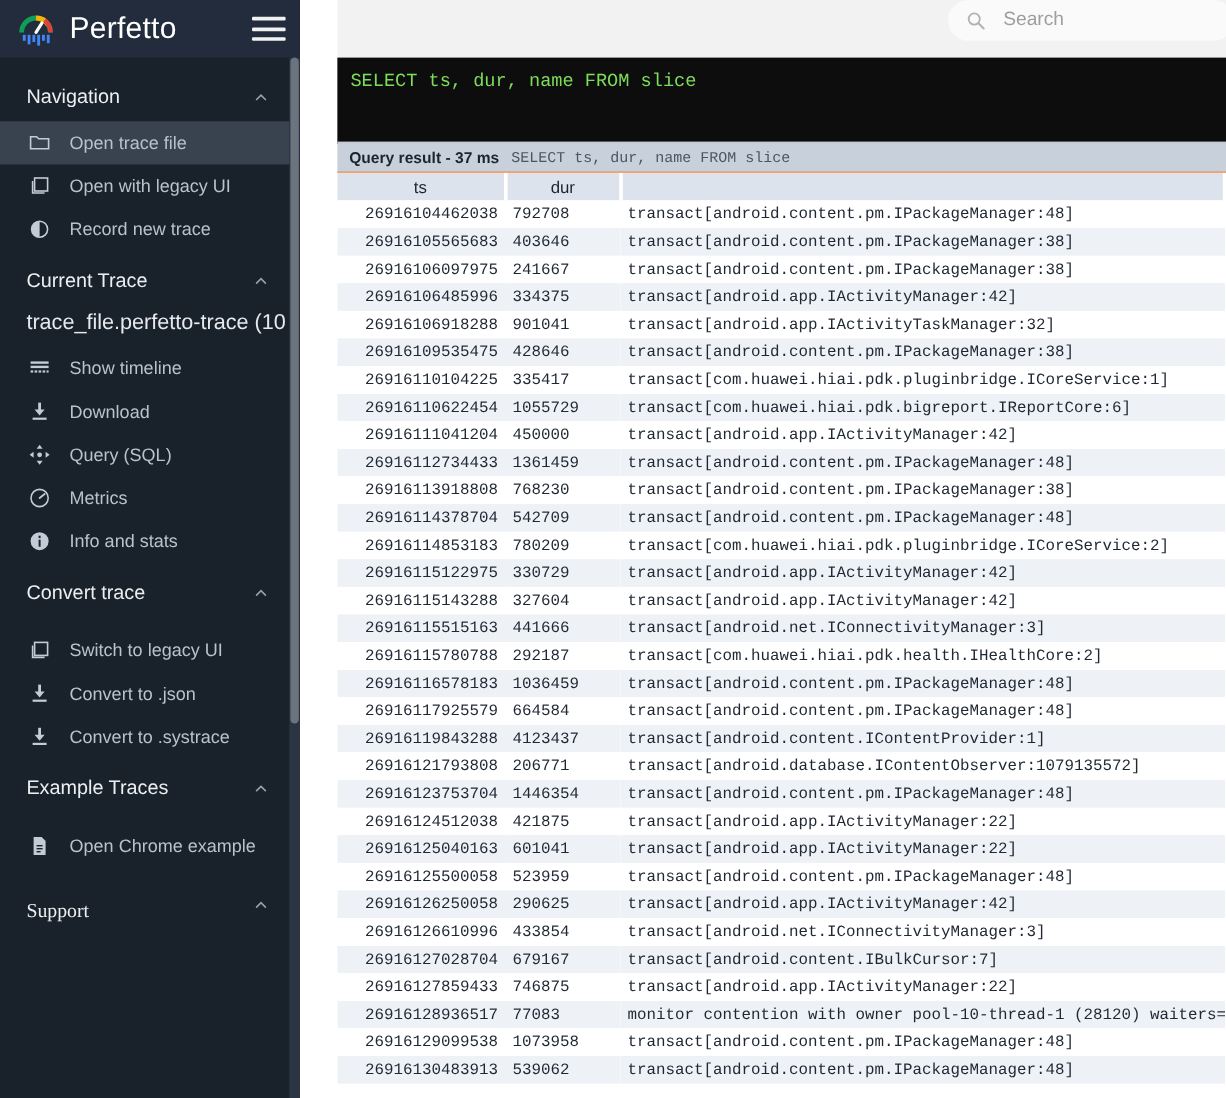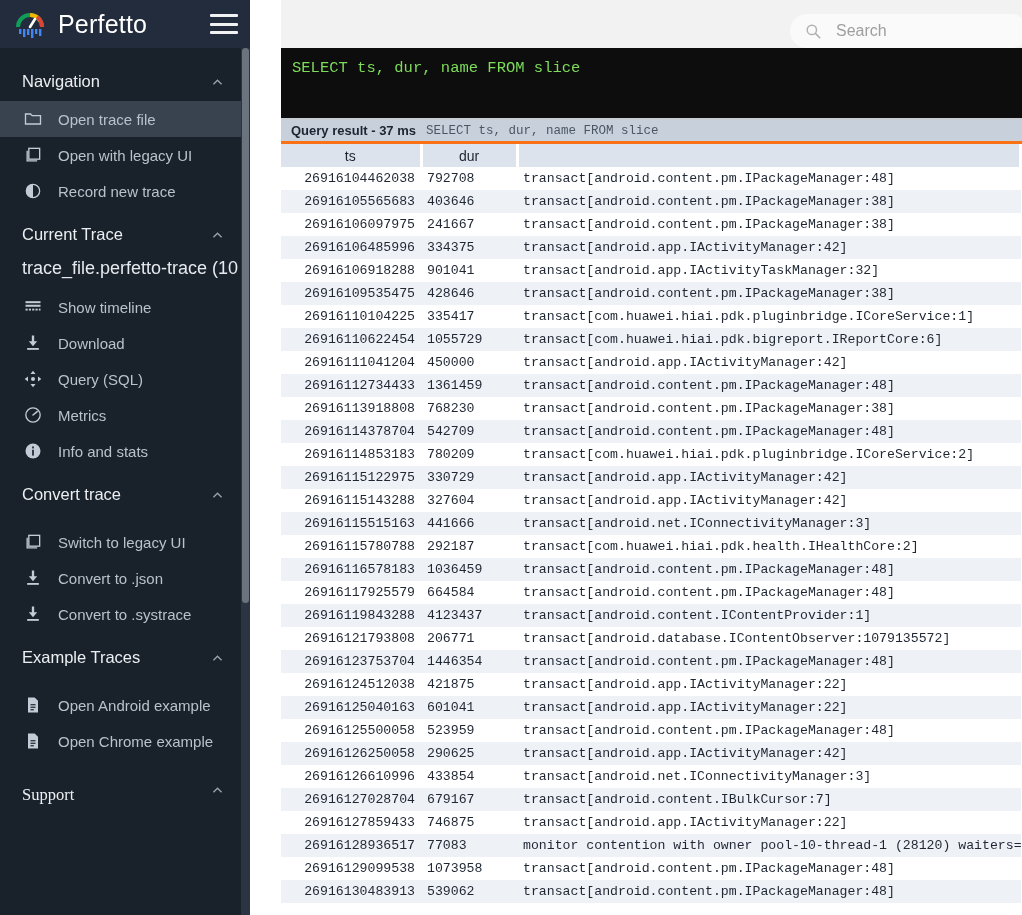--- a/index.html
+++ b/index.html
@@ -107,21 +107,21 @@
     flex: 1 1 auto;
     height: 915px;
     display: flex; flex-direction: column;
     background: #fff;
     position: relative;
     overflow: hidden;
   }
   .topbar {
     height: 48px; flex: 0 0 48px;
     background: #f2f2f2;
-    display: flex; align-items: flex-end; justify-content: flex-end;
+    display: flex; align-items: flex-start; justify-content: flex-end;
     padding-right: 0px;
   }
   .omnibox {
     display: flex; align-items: center;
     background: #fafafa;
     border-radius: 20px;
     height: 34px;
     width: 238px;
     margin-right: -6px;
     padding-left: 14px;
@@ -145,21 +145,21 @@
     overflow: hidden;
     border-bottom: 2px solid #c8cdd4;
   }
   .result-header {
     background: #c8d0dc;
     height: 24px; flex: 0 0 24px;
     display: flex; align-items: center;
     padding-left: 10px;
     color: #1c2430;
     font-size: 13px;
-    border-bottom: 3px solid #f97316;
+    border-bottom: 1px solid #f97316;
   }
   .result-header .rh-title { font-weight: 700; }
   .result-header .rh-query {
     font-family: "Liberation Mono", monospace;
     font-size: 12.5px;
     color: #4c5663;
     margin-left: 10px;
   }
 
   .table-wrap { flex: 1 1 auto; overflow: hidden; background: #fff; }
@@ -394,33 +394,20 @@
           <span class="ic">
             <svg viewBox="0 0 24 24" width="20" height="20">
                 <path d="M6 3h8l4 4v14H6z" fill="#c3cbd6"></path>
                 <g fill="#19212b">
                   <rect x="9" y="11" width="6" height="1.4"></rect>
                   <rect x="9" y="14" width="6" height="1.4"></rect>
                   <rect x="9" y="17" width="4" height="1.4"></rect>
                 </g>
               </svg>
           </span>
-          <span class="lbl">Open Android example</span>
-        </div>
-        <div class="sb-item">
-          <span class="ic">
-            <svg viewBox="0 0 24 24" width="20" height="20">
-                <path d="M6 3h8l4 4v14H6z" fill="#c3cbd6"></path>
-                <g fill="#19212b">
-                  <rect x="9" y="11" width="6" height="1.4"></rect>
-                  <rect x="9" y="14" width="6" height="1.4"></rect>
-                  <rect x="9" y="17" width="4" height="1.4"></rect>
-                </g>
-              </svg>
-          </span>
           <span class="lbl">Open Chrome example</span>
         </div>
       </div>
 
       <div class="sb-section">
         <div class="sb-section-title" style="padding-top:26px;font-family:Liberation Serif, serif;">
           <span>Support</span>
           <span class="chev">
             <svg viewBox="0 0 16 16" width="13" height="13">
                 <path d="M3 10.5 L8 5.5 L13 10.5" fill="none" stroke="#97a1ad" stroke-width="1.7"></path>

